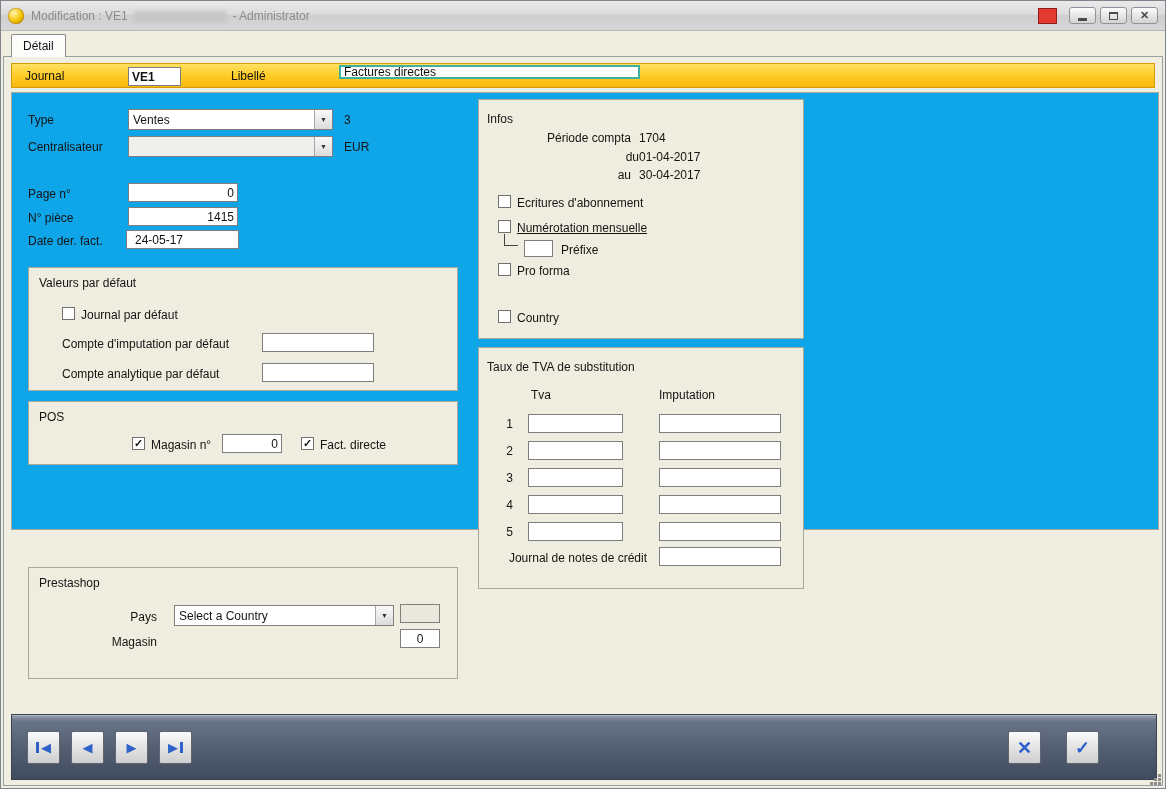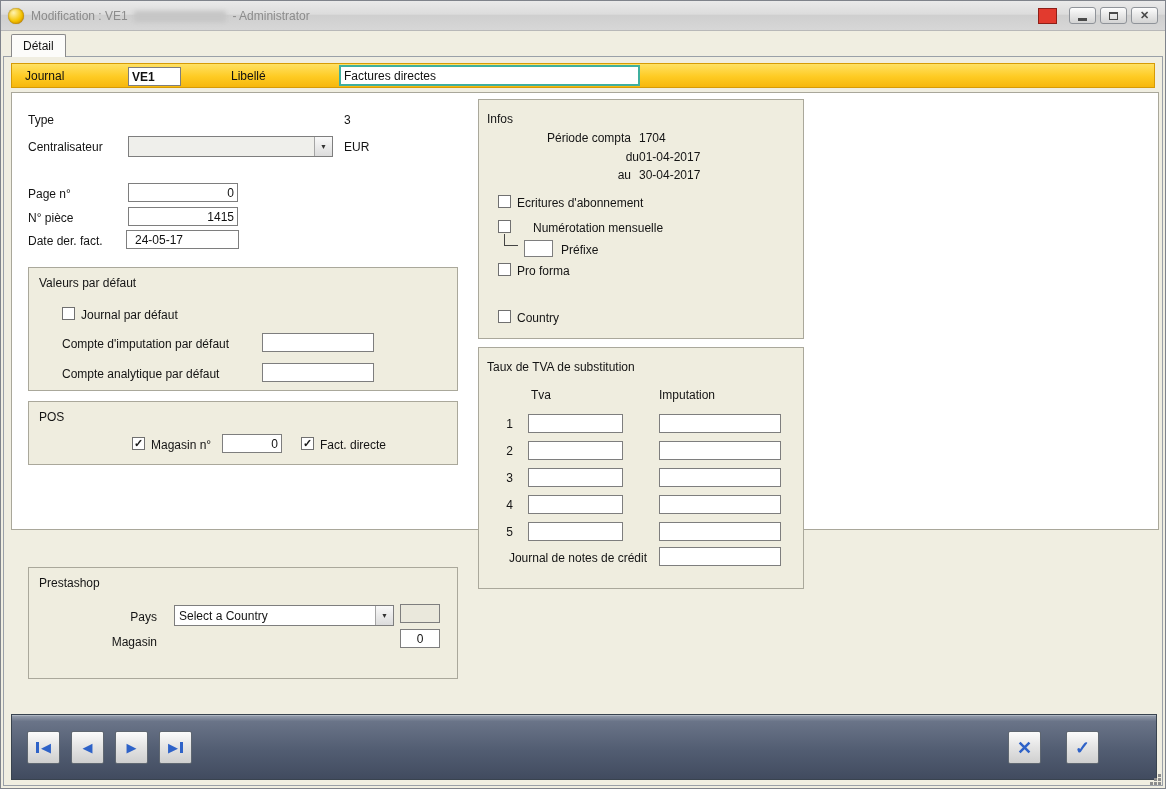--- a/index.html
+++ b/index.html
@@ -41,25 +41,25 @@
   .yellowbar { position:absolute; left:7px; top:6px; right:7px; height:25px;
                background:linear-gradient(180deg,#FFE163,#FECB23 55%,#F6B70D);
                border:1px solid #D69B06; }
   .yb-lbl { position:absolute; top:5px; white-space:nowrap; color:#111; }
   .tb { position:absolute; height:19px; border:1px solid #7E7E7E; background:#FFFFFF;
         font-family:"Liberation Sans", sans-serif; font-size:12px; padding:0 3px; color:#111; }
   .tb.right { text-align:right; }
   .tb.center { text-align:center; }
   .tb.bold { font-weight:bold; }
   .tb.disabled { background:#EAE8DC; }
-  .tb.focus-teal { border:2px solid #3FAF9E; height:21px; }
+  .tb.focus-teal { border:2px solid #3FAF9E; height:14px; }
 
   
   .formpanel { position:absolute; left:7px; top:35px; width:1148px; height:438px;
-               border:1px solid #A9A79A; background:#ffffff; }
+               border:1px solid #A9A79A; background:#0ea5e9; }
   .lbl { position:absolute; white-space:nowrap; line-height:14px; }
   .lblr { position:absolute; white-space:nowrap; line-height:14px; text-align:right; }
   .val { position:absolute; white-space:nowrap; line-height:14px; }
 
   .group { position:absolute; border:1px solid #AAA89B; background:#EFEDDF; }
   .group-title { position:absolute; left:10px; top:8px; white-space:nowrap; }
 
   .select { position:absolute; height:21px; border:1px solid #7E7E7E; background:#FFFFFF;
             display:flex; align-items:stretch; }
   .select .sel-val { flex:1; padding:1px 4px 0; overflow:hidden; white-space:nowrap; align-self:center; }
@@ -128,20 +128,26 @@
     <div class="yellowbar">
       <span class="yb-lbl" style="left:13px;">Journal</span>
       <input class="tb bold" style="left: 116px; top: 3px; width: 53px;" value="VE1">
       <span class="yb-lbl" style="left:219px;">Libellé</span>
       <input class="tb focus-teal" style="left: 327px; top: 1px; width: 301px;" value="Factures directes">
     </div>
 
     <div class="formpanel">
 
       <span class="lbl" style="left:16px;top:20px;">Type</span>
+      <div class="select" style="left:116px;top:16px;width:205px;">
+        <span class="sel-val">Ventes</span>
+        <span class="sel-arrow">
+            <span class="arrow-glyph">▼</span>
+          </span>
+      </div>
       <span class="val" style="left:332px;top:20px;">3</span>
 
       <span class="lbl" style="left:16px;top:47px;">Centralisateur</span>
       <div class="select disabled" style="left:116px;top:43px;width:205px;">
         <span class="sel-val"></span>
         <span class="sel-arrow">
             <span class="arrow-glyph">▼</span>
           </span>
       </div>
       <span class="val" style="left:332px;top:47px;">EUR</span>
@@ -195,21 +201,21 @@
         <span class="val" style="left:160px;top:31px;">1704</span>
         <span class="lblr" style="left:28px;top:50px;width:132px;">du</span>
         <span class="val" style="left:160px;top:50px;">01-04-2017</span>
         <span class="lblr" style="left:20px;top:68px;width:132px;">au</span>
         <span class="val" style="left:160px;top:68px;">30-04-2017</span>
 
         <div class="cb" style="left:19px;top:95px;"></div>
         <span class="lbl" style="left:38px;top:96px;">Ecritures d'abonnement</span>
 
         <div class="cb" style="left:19px;top:120px;"></div>
-        <span class="lbl" style="left:54px;top:121px;">Numérotation mensuelle</span>
+        <span class="lbl" style="left:38px;top:121px;text-decoration:underline;">Numérotation mensuelle</span>
 
         <div class="connector" style="left:25px;top:134px;width:14px;height:12px;"></div>
         <input class="tb" style="left: 45px; top: 140px; width: 29px; height: 17px;" value="">
         <span class="lbl" style="left:82px;top:143px;">Préfixe</span>
 
         <div class="cb" style="left:19px;top:163px;"></div>
         <span class="lbl" style="left:38px;top:164px;">Pro forma</span>
 
         <div class="cb" style="left:19px;top:210px;"></div>
         <span class="lbl" style="left:38px;top:211px;">Country</span>

